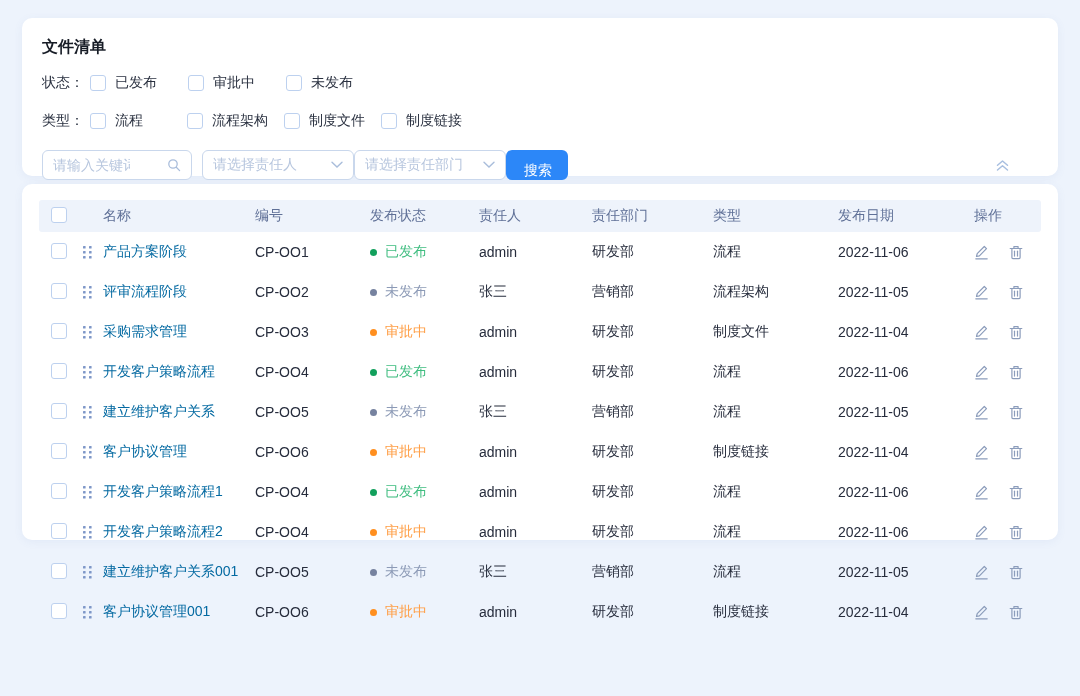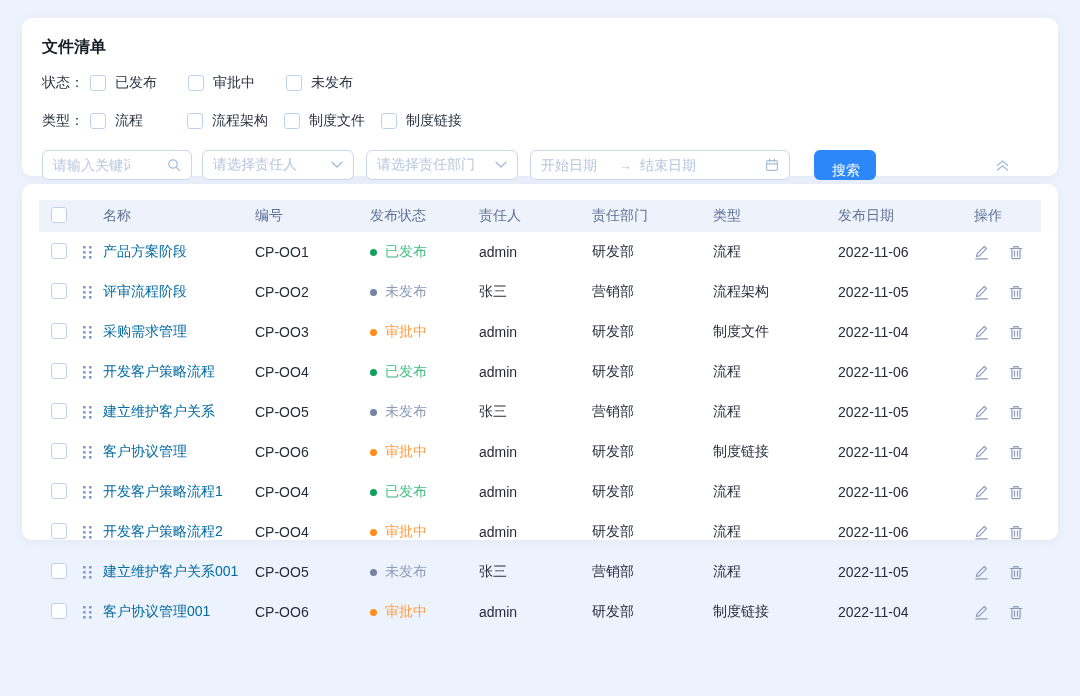--- a/index.html
+++ b/index.html
@@ -27,21 +27,21 @@
   .chk-item .cb { margin-right:9px; }
   
   .search-row { display:flex; align-items:center; margin-top:16px; height:30px; }
   .inp, .sel, .range {
     height:30px; border:1px solid #c9d7ec; border-radius:6px; background:#fff;
     display:flex; align-items:center; padding:0 10px;
   }
   .inp { width:150px; margin-right:10px;gap:37px; }
   .inp input { border:none; outline:none; width:100%; font-size:14px; color:#2a3140; font-family:inherit; background:transparent; }
   .inp input::placeholder { color:#b7c6de; }
-  .sel { width:152px; margin-right:12px; justify-content:space-between; cursor:pointer; }
+  .sel { width:152px; margin-right:0; justify-content:space-between; cursor:pointer; }
   .sel .ph { color:#b7c6de; }
   .range { width:260px; margin-right:24px; }
   .range input { border:none; outline:none; font-size:14px; width:76px; color:#2a3140; font-family:inherit; background:transparent; }
   .range input::placeholder { color:#b7c6de; }
   .range .arrow { color:#b7c6de; margin:0 8px 0 2px; font-size:13px; }
   .range .cal { margin-left:auto; display:flex; }
   .search-btn {
     height:30px; min-width:62px; padding:12px 16px; border:none; border-radius:6px;
     background:#2c87f8; color:#ffffff; font-size:14px; cursor:pointer; font-family:inherit;text-align:right;
   }
@@ -130,33 +130,20 @@
 
     <div class="sel">
       <span class="ph">请选择责任部门</span>
       <span style="display:flex;">
         <svg width="12" height="8" viewBox="0 0 12 8" fill="none" stroke="#a9bddb" stroke-width="1.4" stroke-linecap="round">
             <path d="M1 1.2l5 4.8 5-4.8"></path>
           </svg>
       </span>
     </div>
 
-    <div class="range">
-      <input type="text" placeholder="开始日期" style="">
-      <span class="arrow">→</span>
-      <input type="text" placeholder="结束日期" style="">
-      <span class="cal">
-        <svg width="14" height="14" viewBox="0 0 14 14" fill="none" stroke="#a9bddb" stroke-width="1.2" stroke-linecap="round">
-            <rect x="1.6" y="2.6" width="10.8" height="9.8" rx="1.4"></rect>
-            <line x1="1.6" y1="5.9" x2="12.4" y2="5.9"></line>
-            <line x1="4.6" y1="1" x2="4.6" y2="3.6"></line>
-            <line x1="9.4" y1="1" x2="9.4" y2="3.6"></line>
-          </svg>
-      </span>
-    </div>
 
     <button class="search-btn">搜索</button>
 
     <span class="collapse">
       <svg width="15" height="13" viewBox="0 0 15 13" fill="none" stroke="#a8bfe0" stroke-width="1.5" stroke-linecap="round" stroke-linejoin="round">
           <path d="M2.5 6.2L7.5 2l5 4.2"></path>
           <path d="M2.5 11L7.5 6.8l5 4.2"></path>
         </svg>
     </span>
   </div>

